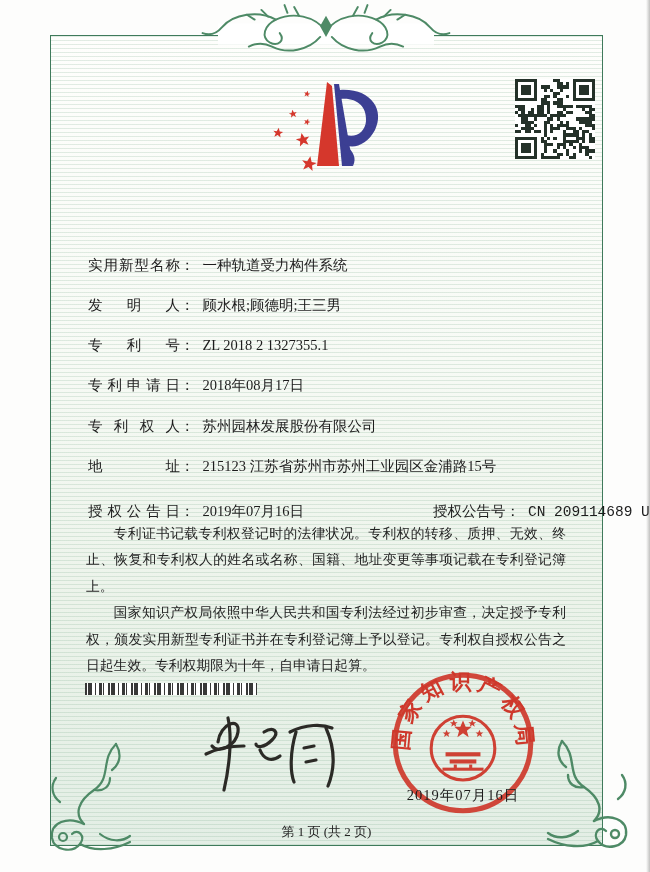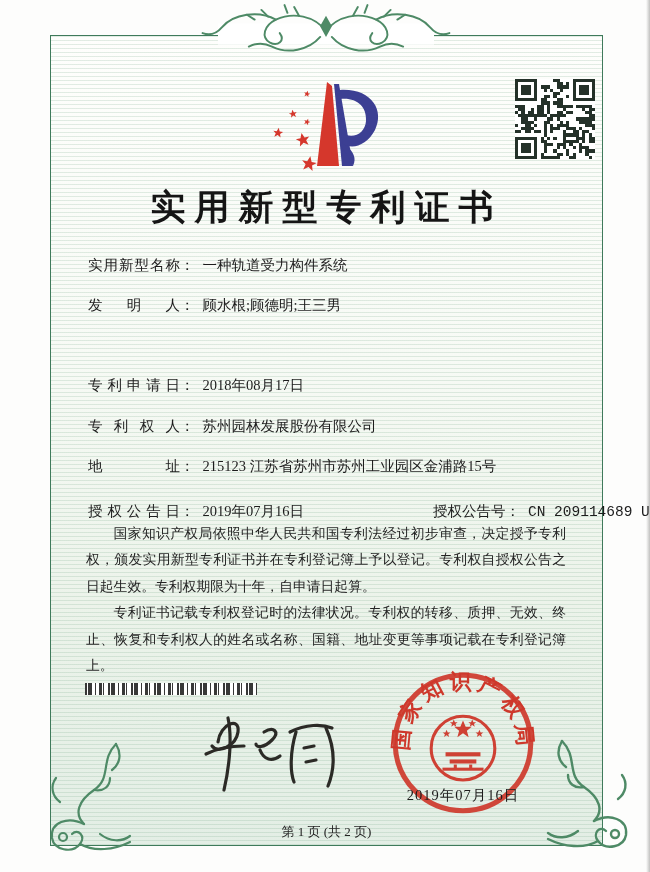--- a/index.html
+++ b/index.html
@@ -342,47 +342,49 @@
         <i style="left:41.6px;top:76.8px"></i>
         <i style="left:54.4px;top:76.8px"></i>
         <i style="left:57.6px;top:76.8px"></i>
         <i style="left:73.6px;top:76.8px"></i>
       </div>
     <div class="finder" style="left:0;top:0"></div>
     <div class="finder" style="right:0;top:0"></div>
     <div class="finder" style="left:0;bottom:0"></div>
   </div>
 
-  <div class="title">实用新型专利证书</div>
 
   <div class="field" style="top:296px">
     <span class="f-label">发明人</span><span class="f-colon">：</span><span>顾水根;顾德明;王三男</span>
   </div>
   <div class="field" style="top:256px">
     <span class="f-label">实用新型名称</span><span class="f-colon">：</span><span>一种轨道受力构件系统</span>
+  </div>
+  <div class="field" style="top:336px">
+    <span class="f-label">专利号</span><span class="f-colon">：</span><span>ZL 2018 2 1327355.1</span>
   </div>
   <div class="field" style="top:376px">
     <span class="f-label">专利申请日</span><span class="f-colon">：</span><span>2018年08月17日</span>
   </div>
   <div class="field" style="top:417px">
     <span class="f-label">专利权人</span><span class="f-colon">：</span><span>苏州园林发展股份有限公司</span>
   </div>
   <div class="field" style="top:457px">
     <span class="f-label">地址</span><span class="f-colon">：</span><span>215123 江苏省苏州市苏州工业园区金浦路15号</span>
   </div>
   <div class="field" style="top:502px;width:470px">
     <span class="f-label">授权公告日</span><span class="f-colon">：</span><span>2019年07月16日</span>
     <span class="grant-no">
       <span>授权公告号</span><span class="f-colon">：</span><span>CN 209114689 U</span>
     </span>
   </div>
 
   <div class="paras">
+    <p>专利证书记载专利权登记时的法律状况。专利权的转移、质押、无效、终止、恢复和专利权人的姓名或名称、国籍、地址变更等事项记载在专利登记簿上。</p>
     <p>国家知识产权局依照中华人民共和国专利法经过初步审查，决定授予专利权，颁发实用新型专利证书并在专利登记簿上予以登记。专利权自授权公告之日起生效。专利权期限为十年，自申请日起算。</p>
-    <p>专利证书记载专利权登记时的法律状况。专利权的转移、质押、无效、终止、恢复和专利权人的姓名或名称、国籍、地址变更等事项记载在专利登记簿上。</p>
   </div>
 
   <div class="barcode"></div>
 
 
   <svg class="signature" viewBox="0 0 160 98">
     <g stroke="#2b2a26" stroke-width="3.2" fill="none" stroke-linecap="round" stroke-linejoin="round">
       <path d="M26 40 C28 22 48 14 46 30 C44 44 26 52 20 44"></path>
       <path d="M36 16 C40 34 38 62 32 88"></path>
       <path d="M14 52 C26 46 40 44 52 44"></path>

